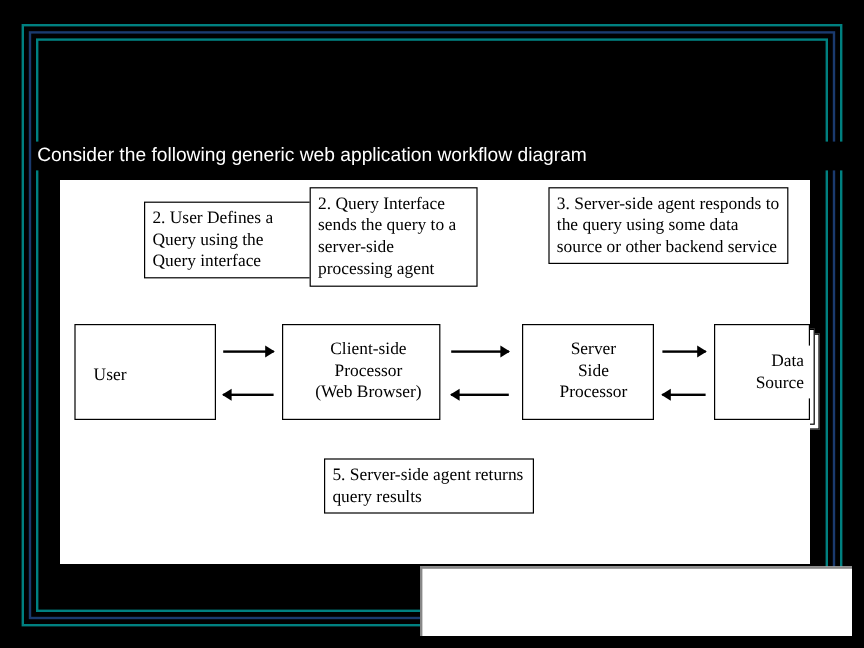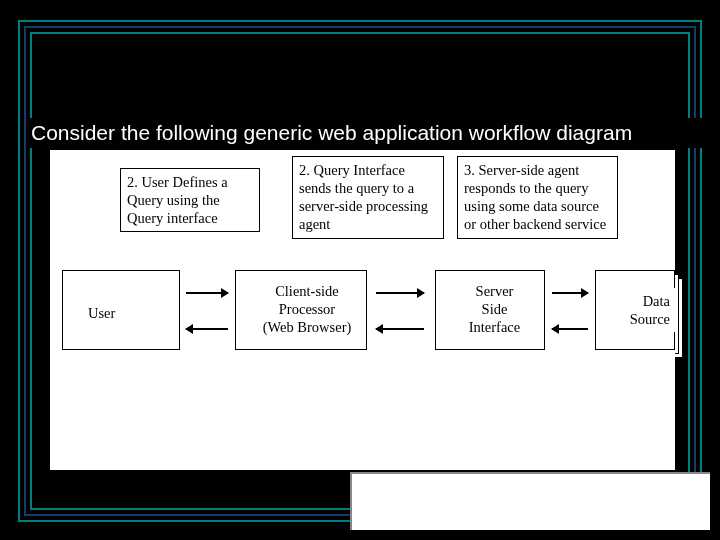--- a/index.html
+++ b/index.html
@@ -1,20 +1,20 @@
 <!DOCTYPE html>
 <html><head>
 <meta charset="utf-8">
 <style>
   *{box-sizing:border-box;margin:0;padding:0}
   body{width:720px;height:540px;background:#000;font-family:"Times New Roman",serif;position:relative;overflow:hidden}
   .frame{position:absolute;border:2px solid;}
   .f-teal{border-color:#008080}
   .f-navy{border-color:#1a3a6e}
-  .title{font-family:Arial,Helvetica,sans-serif;font-size:21px;color:#fff;background:#000;padding:3px 1px}
+  .title{font-family:Arial,Helvetica,sans-serif;font-size:16px;color:#fff;background:#000;padding:3px 1px}
   .diagram{background:#fff;position:absolute;}
   .box{position:absolute;background:#fff;border:1px solid #000;font-size:14.5px;line-height:1.25;padding:4px 6px}
   .box.nb{border:none}
   .arrow{position:absolute;height:2px;background:#000}
   .arrow.r:after{content:"";position:absolute;right:-1px;top:-4px;border-left:8px solid #000;border-top:5px solid transparent;border-bottom:5px solid transparent}
   .arrow.l:after{content:"";position:absolute;left:-1px;top:-4px;border-right:8px solid #000;border-top:5px solid transparent;border-bottom:5px solid transparent}
   .shadow{position:absolute;background:#fff;border:1px solid #000}
   .shadow:before{content:"";position:absolute;inset:-1px;border:1px solid #000;transform:translate(4px,4px);z-index:-1;background:#fff}
   .shadow:after{content:"";position:absolute;inset:-1px;border:1px solid #000;transform:translate(8px,8px);z-index:-2;background:#fff}
   .notch{position:absolute;background:#fff;border-left:2px solid #888;border-top:2px solid #888}
@@ -24,44 +24,45 @@
 
 <div class="frame f-teal" style="left:18px;top:20px;width:684px;height:502px"></div>
 <div class="frame f-navy" style="left:24px;top:26px;width:672px;height:490px"></div>
 <div class="frame f-teal" style="left:30px;top:32px;width:660px;height:478px"></div>
 
 <div class="title" style="position:absolute;left:30px;top:118px;width:690px">Consider the following generic web application workflow diagram</div>
 
 <div class="diagram" style="left:50px;top:150px;width:625px;height:320px">
 
   <div class="box" style="left:70px;top:18px;width:140px">2. User Defines a Query using the Query interface</div>
-  <div class="box" style="left:242px;top:6px;width:152px">2. Query Interface sends the query to a server-side processing agent</div>
-  <div class="box" style="left:407px;top:6px;width:161px">3. Server-side agent responds to the query using some data source or other backend service</div>
+  <div class="box" style="left:208px;top:6px;width:140px">2. Query Interface sends the query to a server-side processing agent</div>
+  <div class="box" style="left:407px;top:6px;width:200px">3. Server-side agent responds to the query using some data source or other backend service</div>
 
   <div class="shadow" style="left:12px;top:120px;width:118px;height:80px"></div>
-  <div class="box nb" style="left:32px;top:150px;width:60px">User</div>
+  <div class="box nb" style="left:22px;top:150px;width:60px">User</div>
 
   <div class="shadow" style="left:185px;top:120px;width:132px;height:80px"></div>
   <div class="box nb" style="left:202px;top:128px;width:110px;text-align:center;white-space:pre-line">Client-side
 Processor
 (Web Browser)</div>
 
   <div class="shadow" style="left:385px;top:120px;width:110px;height:80px"></div>
   <div class="box nb" style="left:402px;top:128px;width:85px;text-align:center;white-space:pre-line">Server
 Side
-Interface</div>
+Processor</div>
 
   <div class="shadow" style="left:545px;top:120px;width:80px;height:80px"></div>
   <div class="box nb" style="left:552px;top:138px;width:74px;text-align:right;white-space:pre-line">Data
 Source</div>
 
   <div class="arrow r" style="left:136px;top:142px;width:42px"></div>
   <div class="arrow r" style="left:326px;top:142px;width:48px"></div>
   <div class="arrow r" style="left:502px;top:142px;width:36px"></div>
 
   <div class="arrow l" style="left:136px;top:178px;width:42px"></div>
   <div class="arrow l" style="left:326px;top:178px;width:48px"></div>
   <div class="arrow l" style="left:502px;top:178px;width:36px"></div>
 
+  <div class="box" style="left:220px;top:232px;width:175px">5. Server-side agent returns query results</div>
 
 </div>
 
 <div class="notch" style="left:350px;top:472px;width:360px;height:58px"></div>
 
 </body></html>

